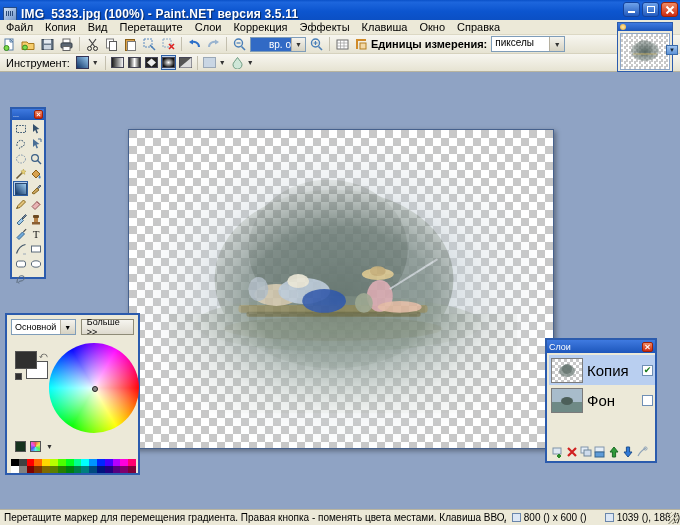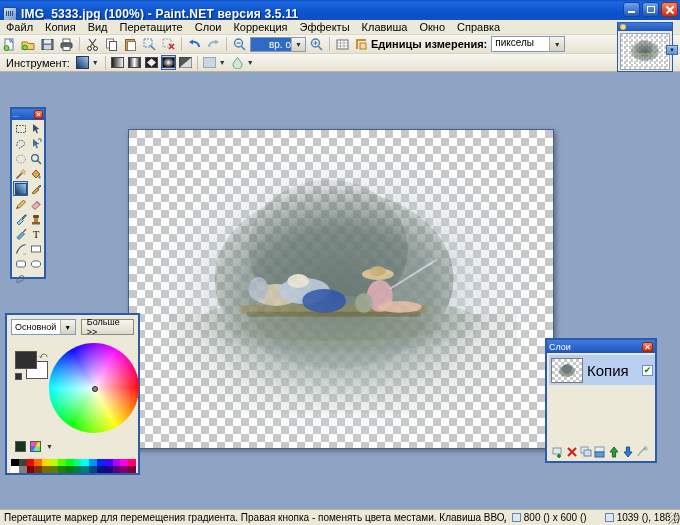--- a/index.html
+++ b/index.html
@@ -667,20 +667,31 @@
         <div class="lay-item sel">
           <div class="lay-thumb">
             <svg width="30" height="23" viewBox="0 0 30 23">
                 <ellipse cx="15" cy="12" rx="8" ry="6" fill="#7d8b86" opacity=".8"></ellipse>
                 <ellipse cx="15" cy="10" rx="5" ry="5" fill="#5f6f6a" opacity=".7"></ellipse>
               </svg>
           </div>
           <div class="lay-name">Копия</div>
           <div class="lay-chk">✔</div>
         </div>
+        <div class="lay-item">
+          <div class="lay-thumb" style="background:#9db3c2">
+            <svg width="30" height="23" viewBox="0 0 30 23">
+                <rect width="30" height="23" fill="#a8bccb"></rect>
+                <rect y="13" width="30" height="10" fill="#6f8a86"></rect>
+                <ellipse cx="15" cy="12" rx="6" ry="4" fill="#4c5f59"></ellipse>
+              </svg>
+          </div>
+          <div class="lay-name">Фон</div>
+          <div class="lay-chk"></div>
+        </div>
       </div>
       <div class="lay-toolbar">
         <div class="lbtn">
             <svg width="12" height="12" viewBox="0 0 12 12">
               <rect x="1" y="2" width="8" height="6" fill="#dfe8f2" stroke="#7f93a8"></rect>
               <path d="M7 8 v4 M5 10 h4" stroke="#2a8a2a" stroke-width="2"></path>
             </svg>
           </div>
         <div class="lbtn">
             <svg width="12" height="12" viewBox="0 0 12 12">

